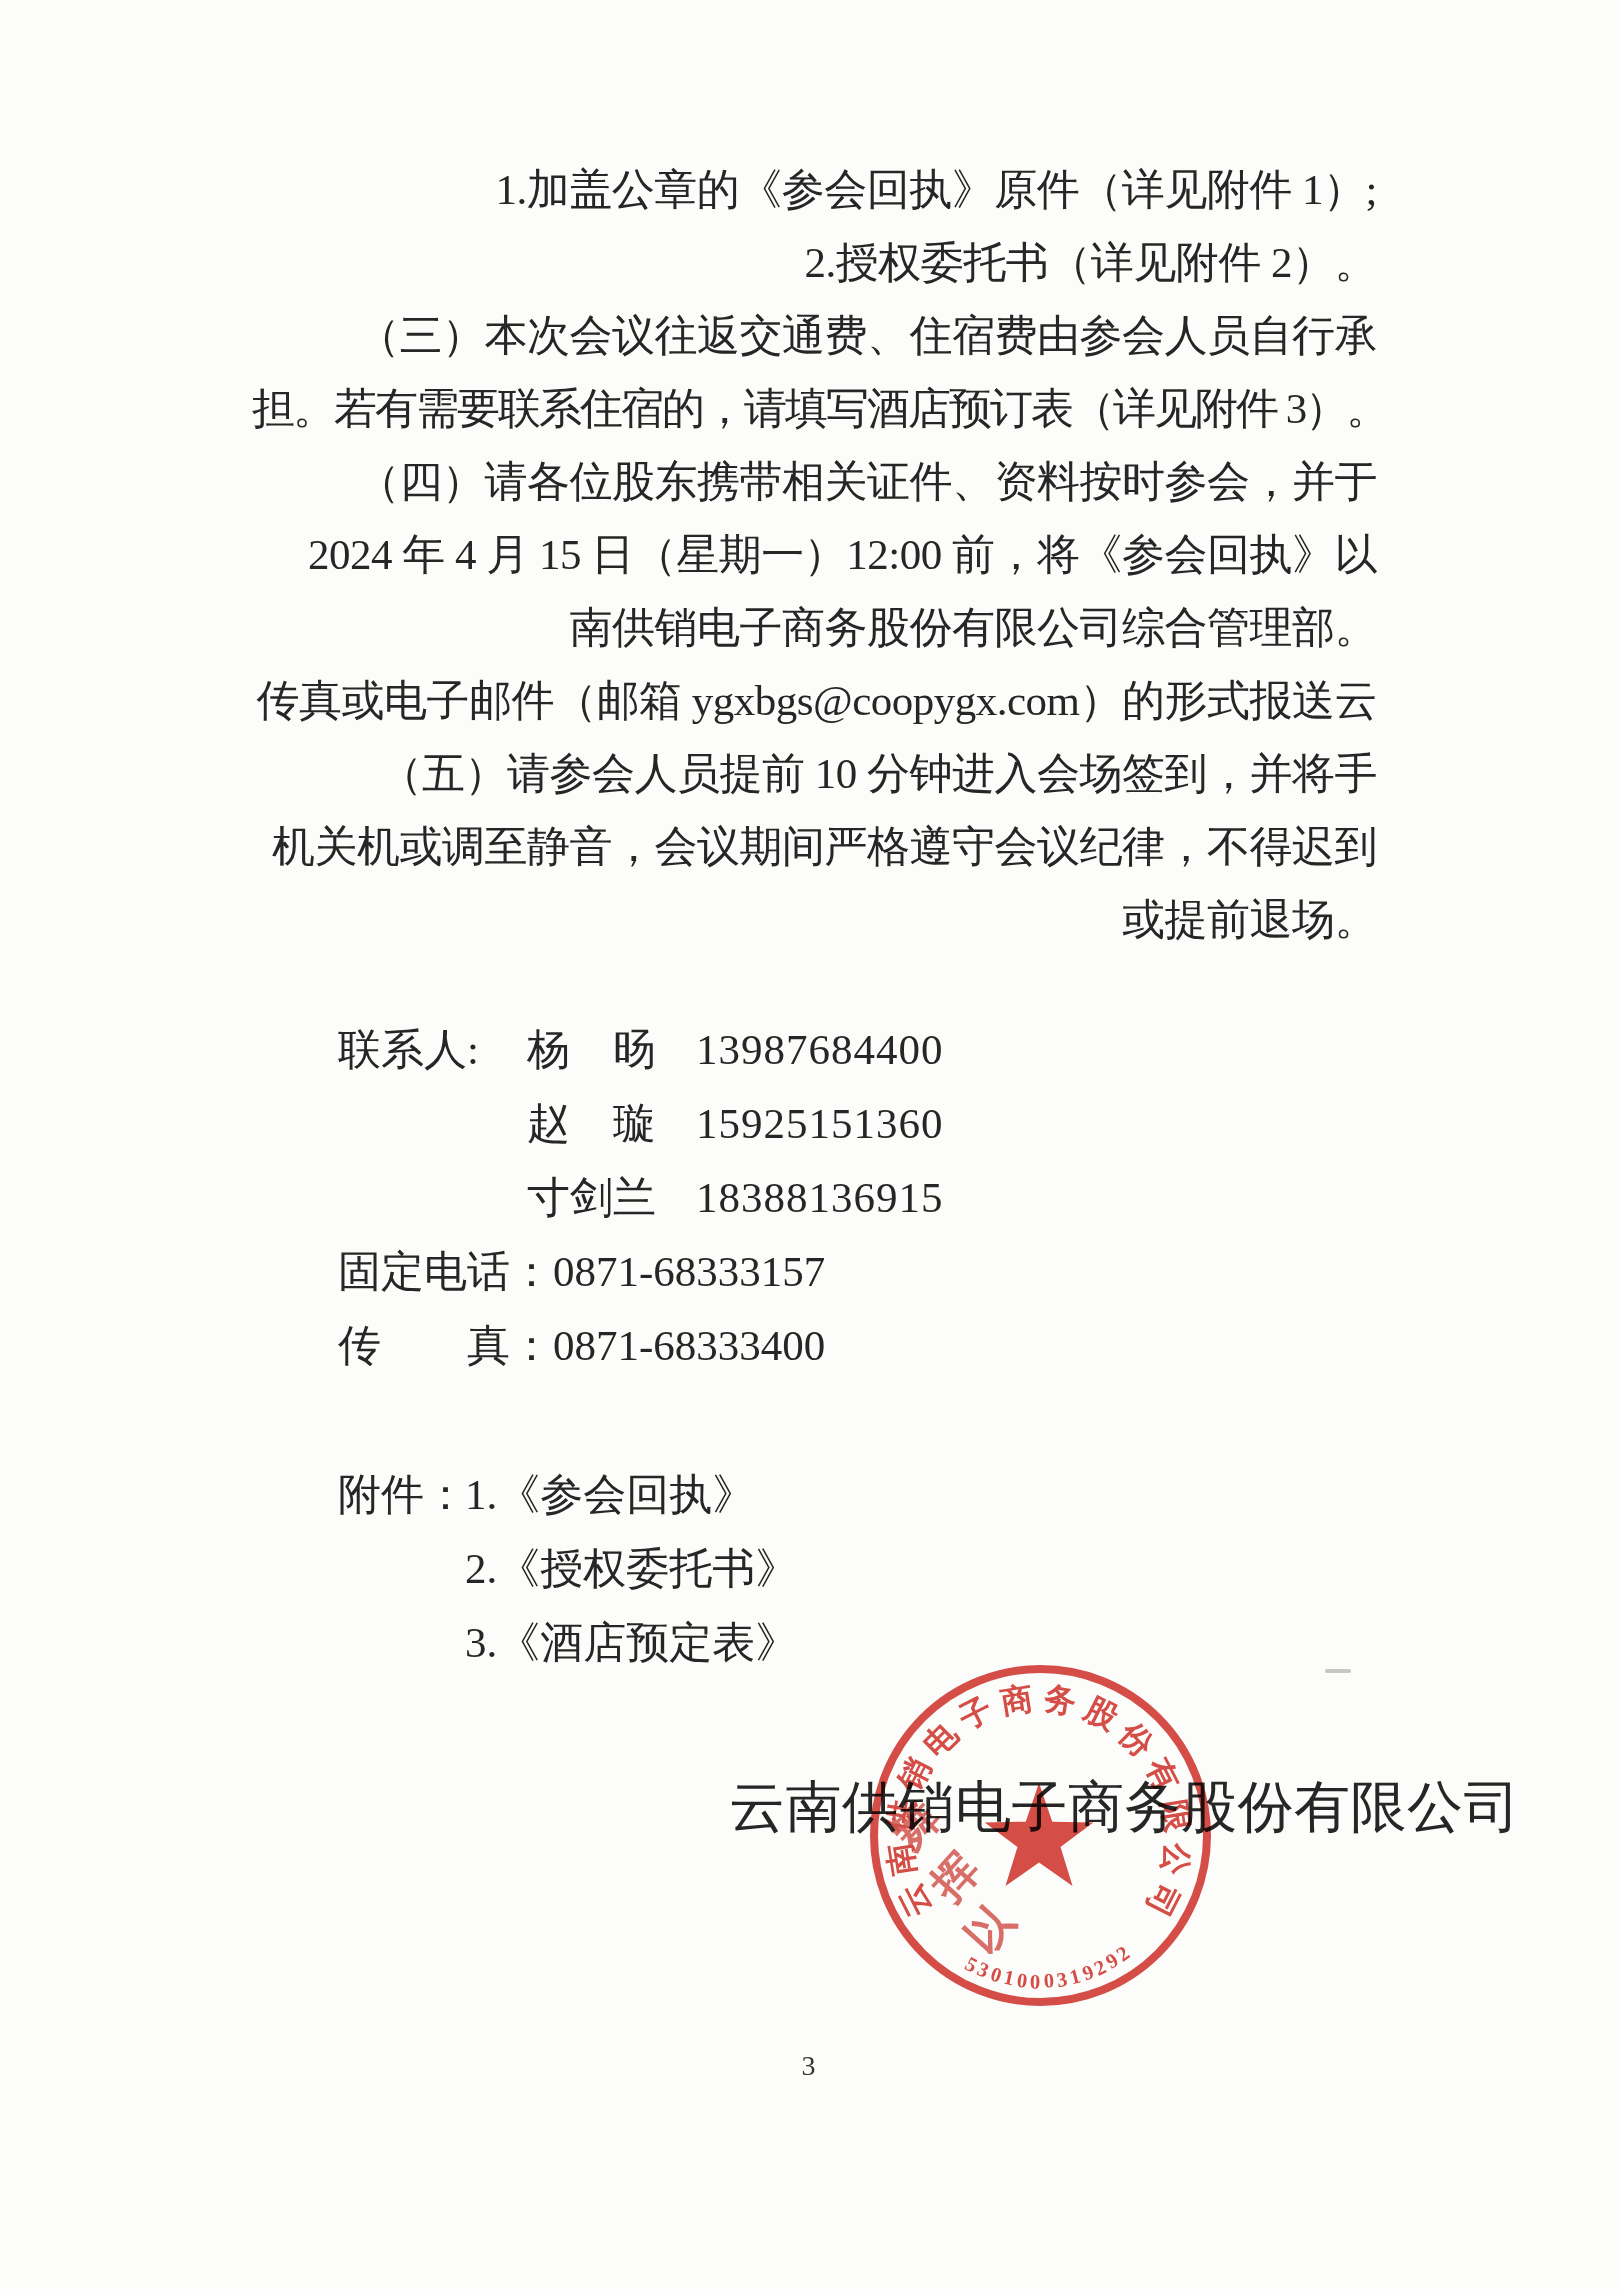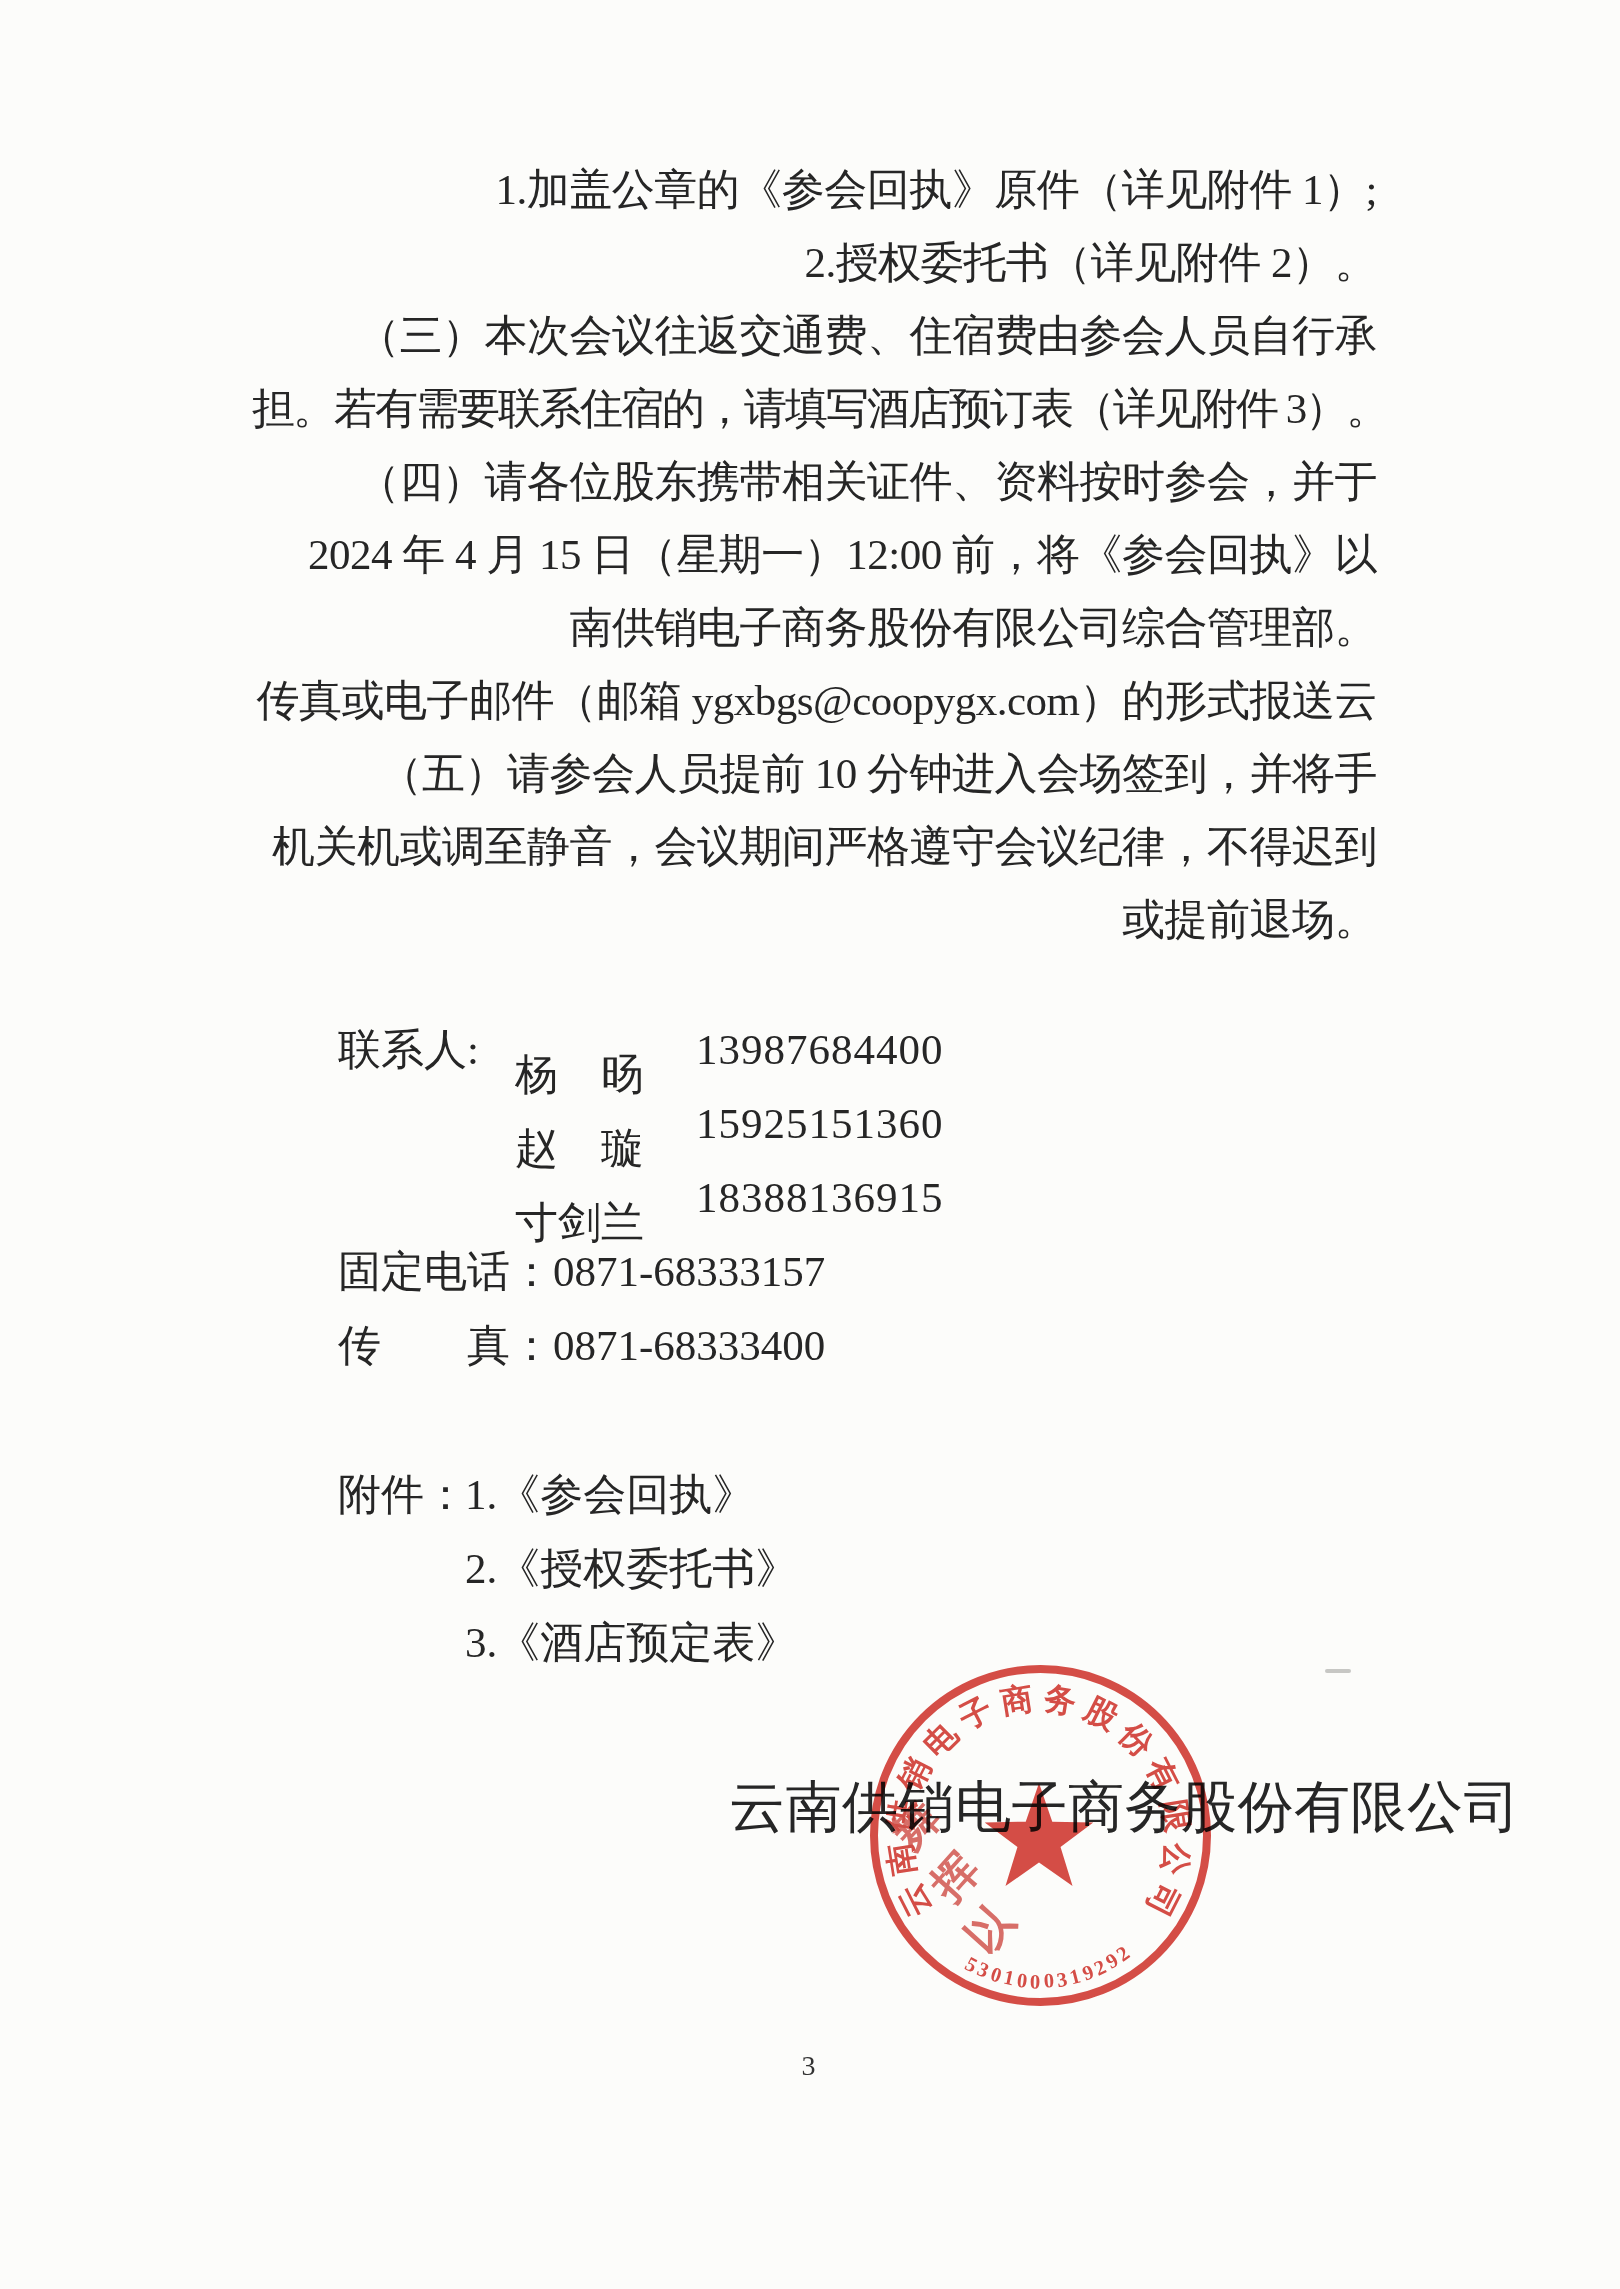--- a/index.html
+++ b/index.html
@@ -16,21 +16,21 @@
     position:absolute;left:252px;top:153px;width:1125px;
     font-size:43px;line-height:73px;
   }
   .bline{white-space:nowrap;height:73px;letter-spacing:-0.5px;text-align:right;}
   .bline.indent{padding-left:86px;}
   .bline.tight{letter-spacing:-2px;}
   
   .contact-block{position:absolute;left:338px;top:1025px;font-size:43px;}
   .crow{position:relative;height:74px;line-height:49px;white-space:nowrap;}
   .crow .clabel{position:absolute;left:0;}
-  .crow .cname{position:absolute;left:177px;margin-top:25px;}
+  .crow .cname{position:absolute;left:189px;}
   .crow .cphone{position:absolute;left:358px;letter-spacing:1px;}
   .crow .cfull{position:absolute;left:0;}
   
   .attach-block{position:absolute;left:338px;top:1470px;font-size:43px;}
   .arow{position:relative;height:74px;line-height:49px;white-space:nowrap;}
   .arow .alabel{position:absolute;left:0;}
   .arow .aitem{position:absolute;left:127px;}
   
   .company-line{
     position:absolute;left:729px;top:1770px;width:627px;

